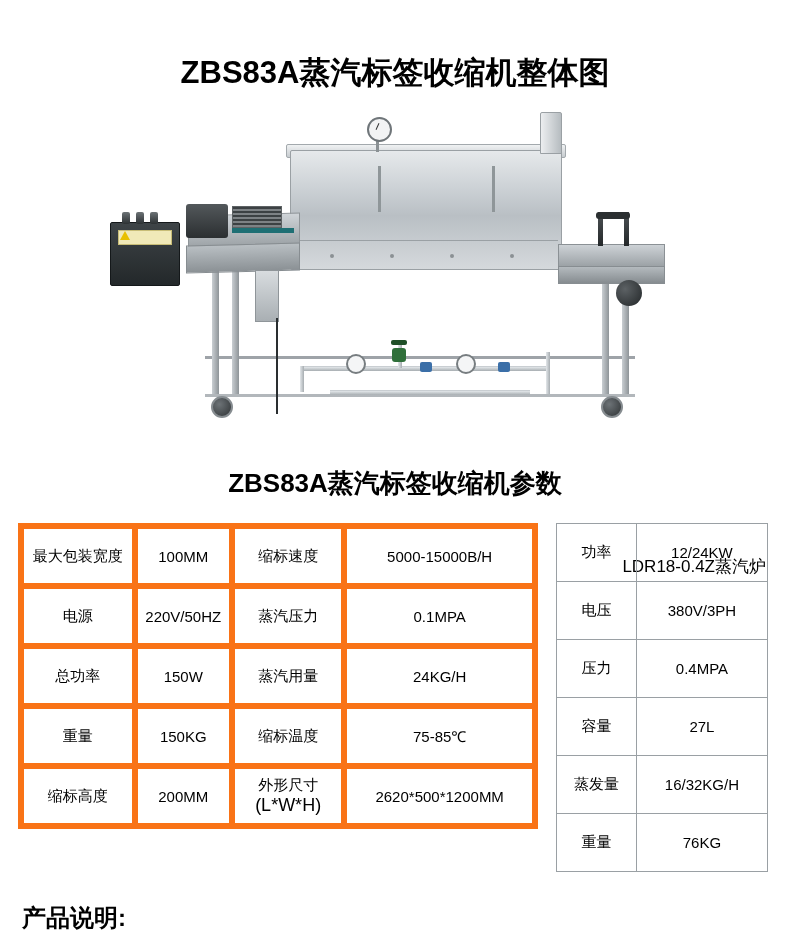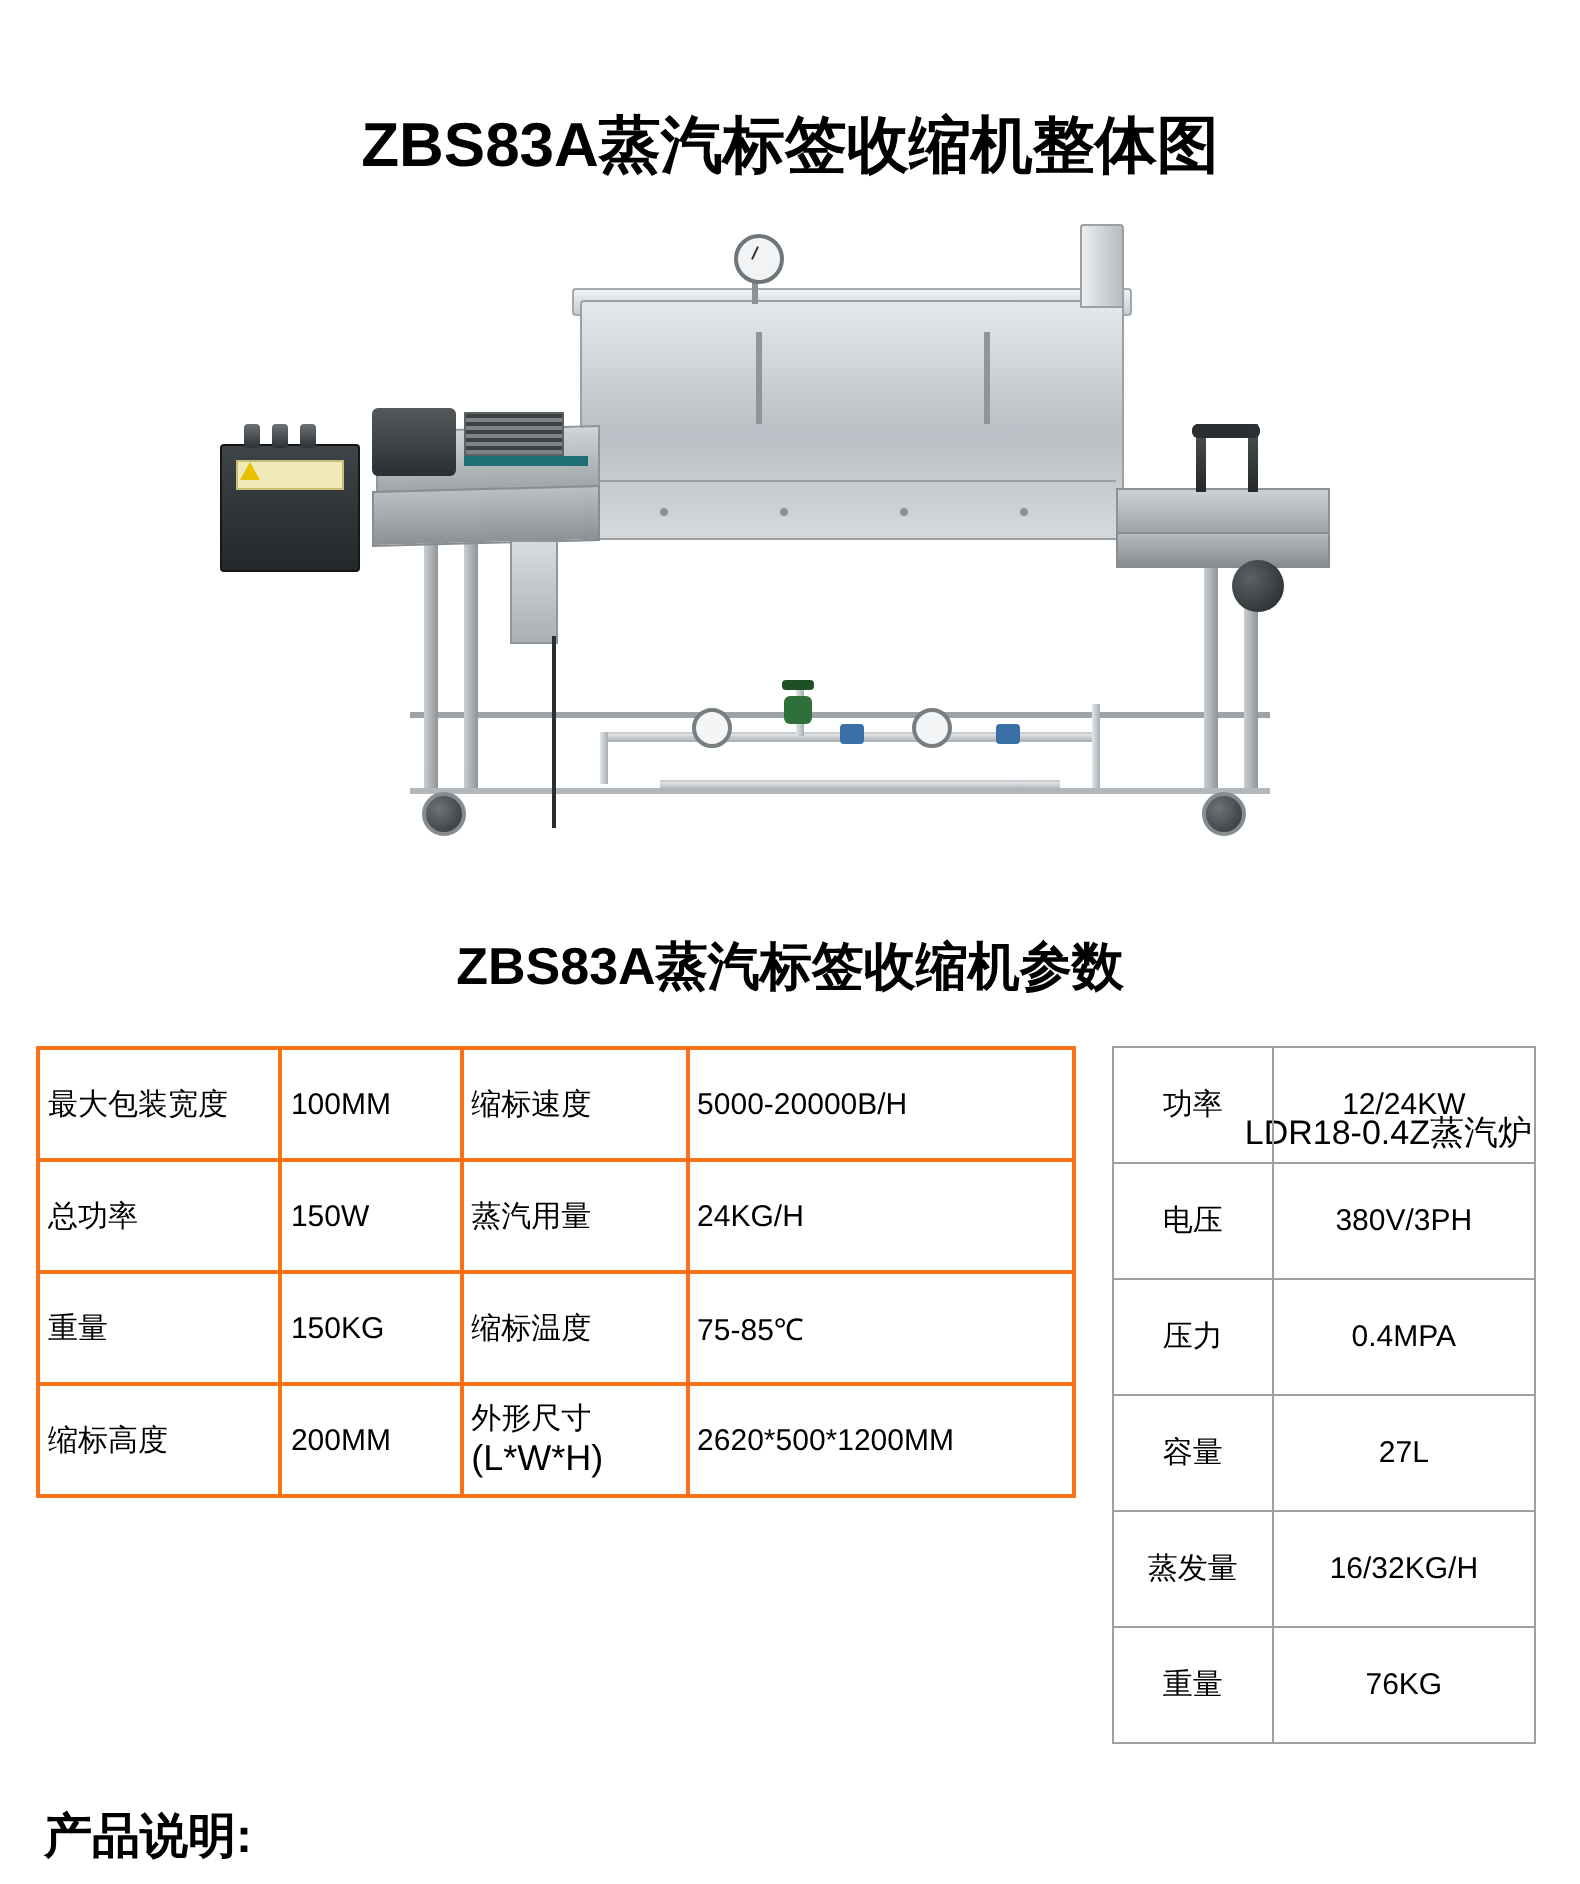--- a/index.html
+++ b/index.html
@@ -311,23 +311,23 @@
     gap: 18px;
   }
   table {
     border-collapse: collapse;
     font-size: 15px;
   }
   .main-table {
     width: 520px;
   }
   .main-table td {
-    border: 2px solid #f97316;
+    border: 6px solid #f97316;
     height: 50px;
-    text-align: left;
+    text-align: center;
     padding: 2px 4px;
     vertical-align: middle;
   }
   .main-table td.c1 { width: 130px; }
   .main-table td.c2 { width: 86px; }
   .main-table td.c3 { width: 110px; }
   .main-table td.c4 { width: 194px; }
 
   .boiler-table {
     width: 212px;
@@ -430,21 +430,27 @@
   <div class="boiler-title">LDR18-0.4Z蒸汽炉</div>
 
   <div class="tables-wrap">
 
     <table class="main-table">
       <tbody>
         <tr>
           <td class="c1">最大包装宽度</td>
           <td class="c2">100MM</td>
           <td class="c3">缩标速度</td>
-          <td class="c4">5000-20000B/H</td>
+          <td class="c4">5000-15000B/H</td>
+        </tr>
+        <tr>
+          <td class="c1">电源</td>
+          <td class="c2">220V/50HZ</td>
+          <td class="c3">蒸汽压力</td>
+          <td class="c4">0.1MPA</td>
         </tr>
         <tr>
           <td class="c1">总功率</td>
           <td class="c2">150W</td>
           <td class="c3">蒸汽用量</td>
           <td class="c4">24KG/H</td>
         </tr>
         <tr>
           <td class="c1">重量</td>
           <td class="c2">150KG</td>

